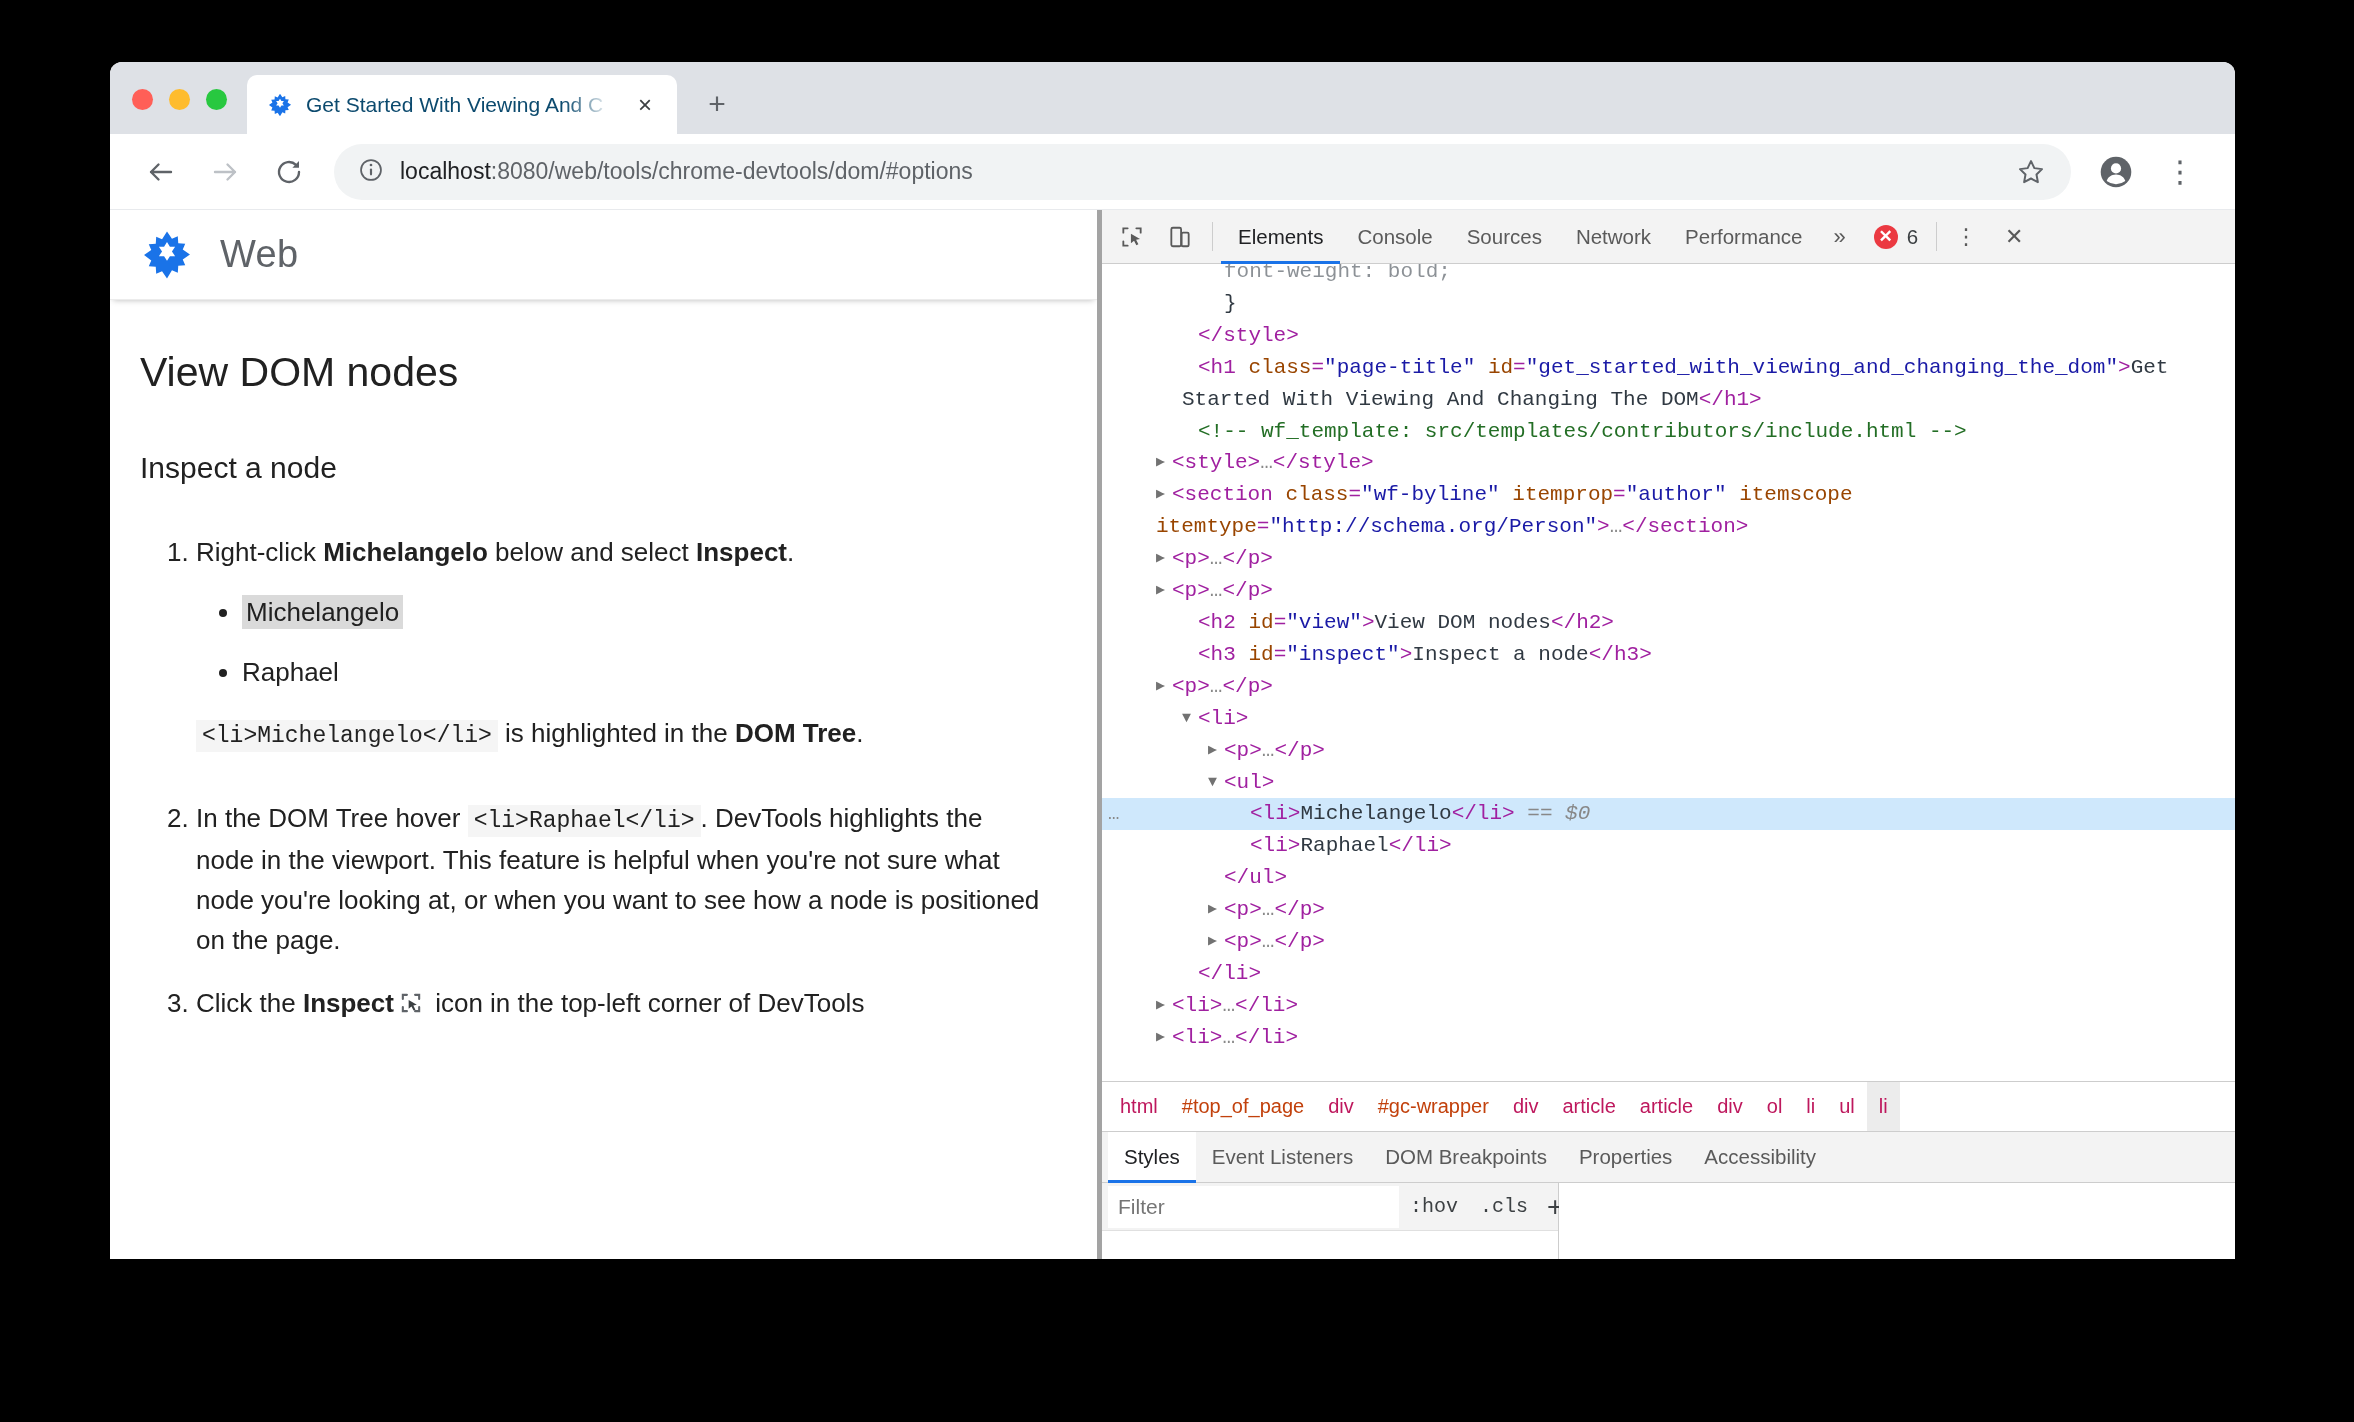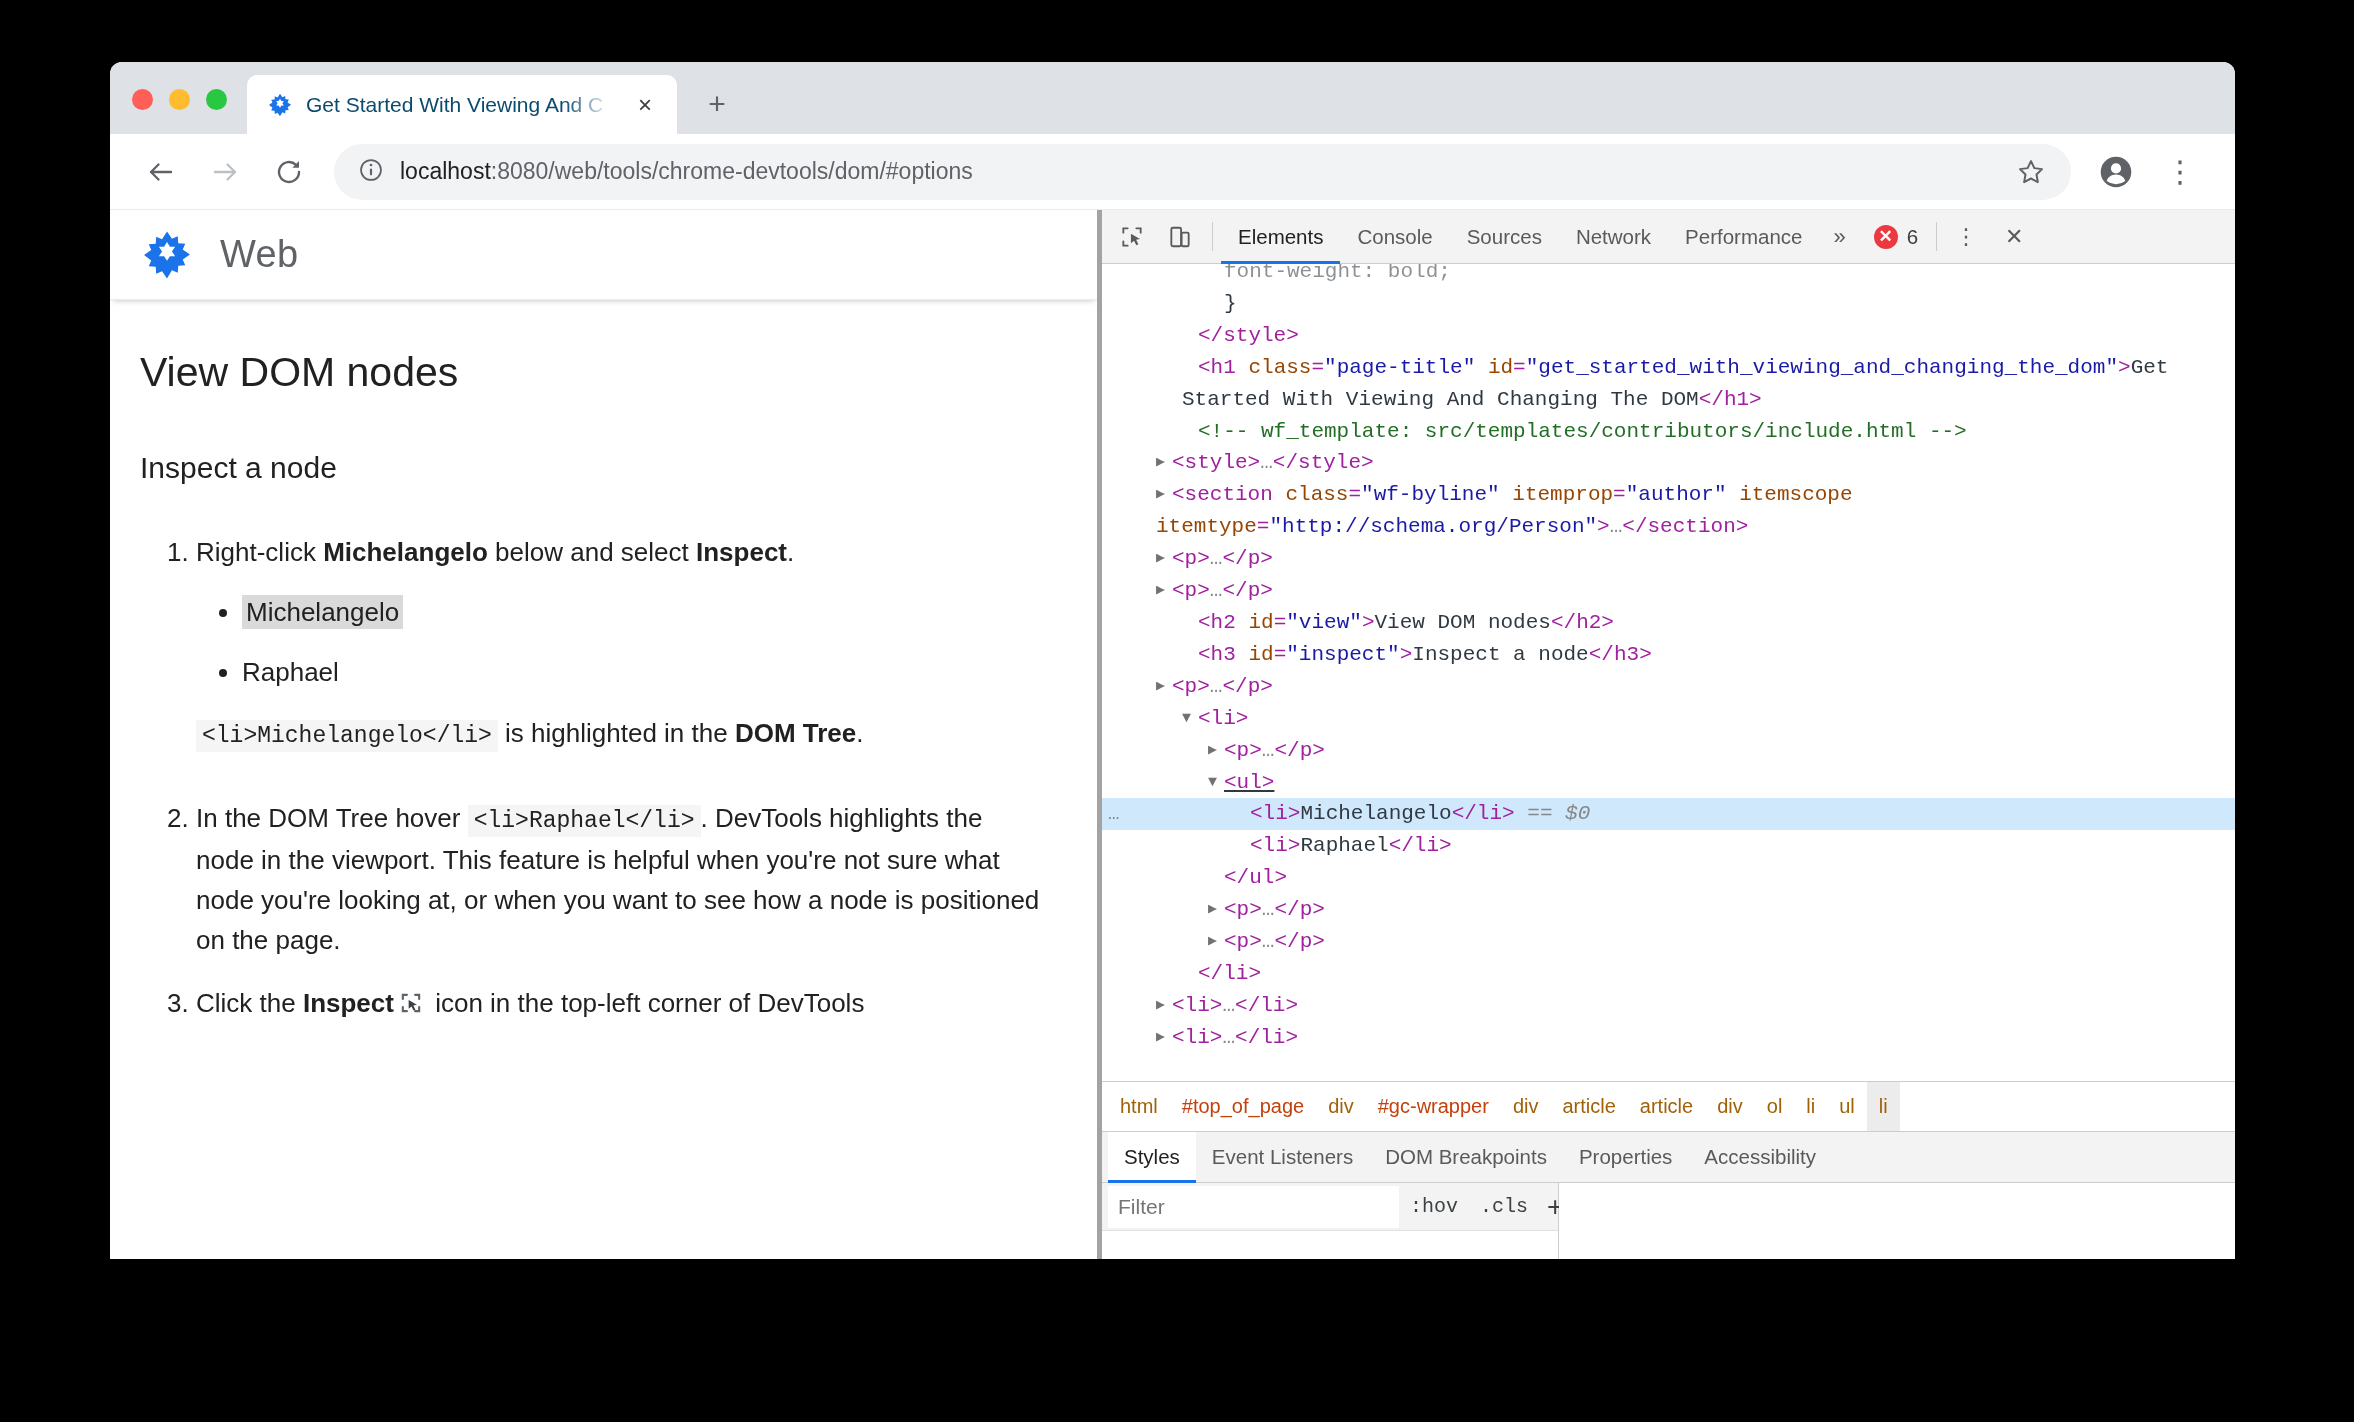--- a/index.html
+++ b/index.html
@@ -286,21 +286,21 @@
     display: flex;
     align-items: center;
     padding-left: 6px;
     font-size: 20px;
     overflow: hidden;
   }
   .crumb {
     padding: 0 12px;
     height: 100%;
     display: flex; align-items: center;
-    color: #a16207;
+    color: #be185d;
     white-space: nowrap;
   }
   .crumb.plain { color: #c2410c; }
   .crumb.active { background: #ececec; }
 
   
   .side-tabs {
     flex: 0 0 52px;
     height: 52px;
     background: #f3f3f3;
@@ -531,21 +531,21 @@
             <div class="row" style="padding-left: 80px;"><span class="arrow blank">&nbsp;</span><span class="cm">&lt;!-- wf_template: src/templates/contributors/include.html --&gt;</span></div>
             <div class="row" style="padding-left: 54px;"><span class="arrow">▶</span><span class="tg">&lt;style&gt;</span><span class="pn">…</span><span class="tg">&lt;/style&gt;</span></div>
             <div class="row" style="padding-left: 54px;"><span class="arrow">▶</span><span class="tg">&lt;section </span><span class="at">class</span><span class="tg">=</span><span class="av">"wf-byline"</span><span class="tg"> </span><span class="at">itemprop</span><span class="tg">=</span><span class="av">"author"</span><span class="tg"> </span><span class="at">itemscope</span><span class="tg"> </span><span class="at">itemtype</span><span class="tg">=</span><span class="av">"http://schema.org/Person"</span><span class="tg">&gt;</span><span class="pn">…</span><span class="tg">&lt;/section&gt;</span></div>
             <div class="row" style="padding-left: 54px;"><span class="arrow">▶</span><span class="tg">&lt;p&gt;</span><span class="pn">…</span><span class="tg">&lt;/p&gt;</span></div>
             <div class="row" style="padding-left: 54px;"><span class="arrow">▶</span><span class="tg">&lt;p&gt;</span><span class="pn">…</span><span class="tg">&lt;/p&gt;</span></div>
             <div class="row" style="padding-left: 80px;"><span class="arrow blank">&nbsp;</span><span class="tg">&lt;h2 </span><span class="at">id</span><span class="tg">=</span><span class="av">"view"</span><span class="tg">&gt;</span><span class="tx">View DOM nodes</span><span class="tg">&lt;/h2&gt;</span></div>
             <div class="row" style="padding-left: 80px;"><span class="arrow blank">&nbsp;</span><span class="tg">&lt;h3 </span><span class="at">id</span><span class="tg">=</span><span class="av">"inspect"</span><span class="tg">&gt;</span><span class="tx">Inspect a node</span><span class="tg">&lt;/h3&gt;</span></div>
             <div class="row" style="padding-left: 54px;"><span class="arrow">▶</span><span class="tg">&lt;p&gt;</span><span class="pn">…</span><span class="tg">&lt;/p&gt;</span></div>
             <div class="row" style="padding-left: 80px;"><span class="arrow">▼</span><span class="tg">&lt;li&gt;</span></div>
             <div class="row" style="padding-left: 106px;"><span class="arrow">▶</span><span class="tg">&lt;p&gt;</span><span class="pn">…</span><span class="tg">&lt;/p&gt;</span></div>
-            <div class="row" style="padding-left: 106px; text-decoration: underline;"><span class="arrow">▼</span><span class="tg">&lt;ul&gt;</span></div>
+            <div class="row" style="padding-left: 106px;"><span class="arrow">▼</span><span class="tg">&lt;ul&gt;</span></div>
             <div class="row selected" style="padding-left: 132px;"><span class="gutter-dots">…</span><span class="arrow blank">&nbsp;</span><span class="tg">&lt;li&gt;</span><span class="tx">Michelangelo</span><span class="tg">&lt;/li&gt;</span><span class="sel0"> == $0</span></div>
             <div class="row" style="padding-left: 132px;"><span class="arrow blank">&nbsp;</span><span class="tg">&lt;li&gt;</span><span class="tx">Raphael</span><span class="tg">&lt;/li&gt;</span></div>
             <div class="row" style="padding-left: 106px;"><span class="arrow blank">&nbsp;</span><span class="tg">&lt;/ul&gt;</span></div>
             <div class="row" style="padding-left: 106px;"><span class="arrow">▶</span><span class="tg">&lt;p&gt;</span><span class="pn">…</span><span class="tg">&lt;/p&gt;</span></div>
             <div class="row" style="padding-left: 106px;"><span class="arrow">▶</span><span class="tg">&lt;p&gt;</span><span class="pn">…</span><span class="tg">&lt;/p&gt;</span></div>
             <div class="row" style="padding-left: 80px;"><span class="arrow blank">&nbsp;</span><span class="tg">&lt;/li&gt;</span></div>
             <div class="row" style="padding-left: 54px;"><span class="arrow">▶</span><span class="tg">&lt;li&gt;</span><span class="pn">…</span><span class="tg">&lt;/li&gt;</span></div>
             <div class="row" style="padding-left: 54px;"><span class="arrow">▶</span><span class="tg">&lt;li&gt;</span><span class="pn">…</span><span class="tg">&lt;/li&gt;</span></div>
           </div>
       </div>

